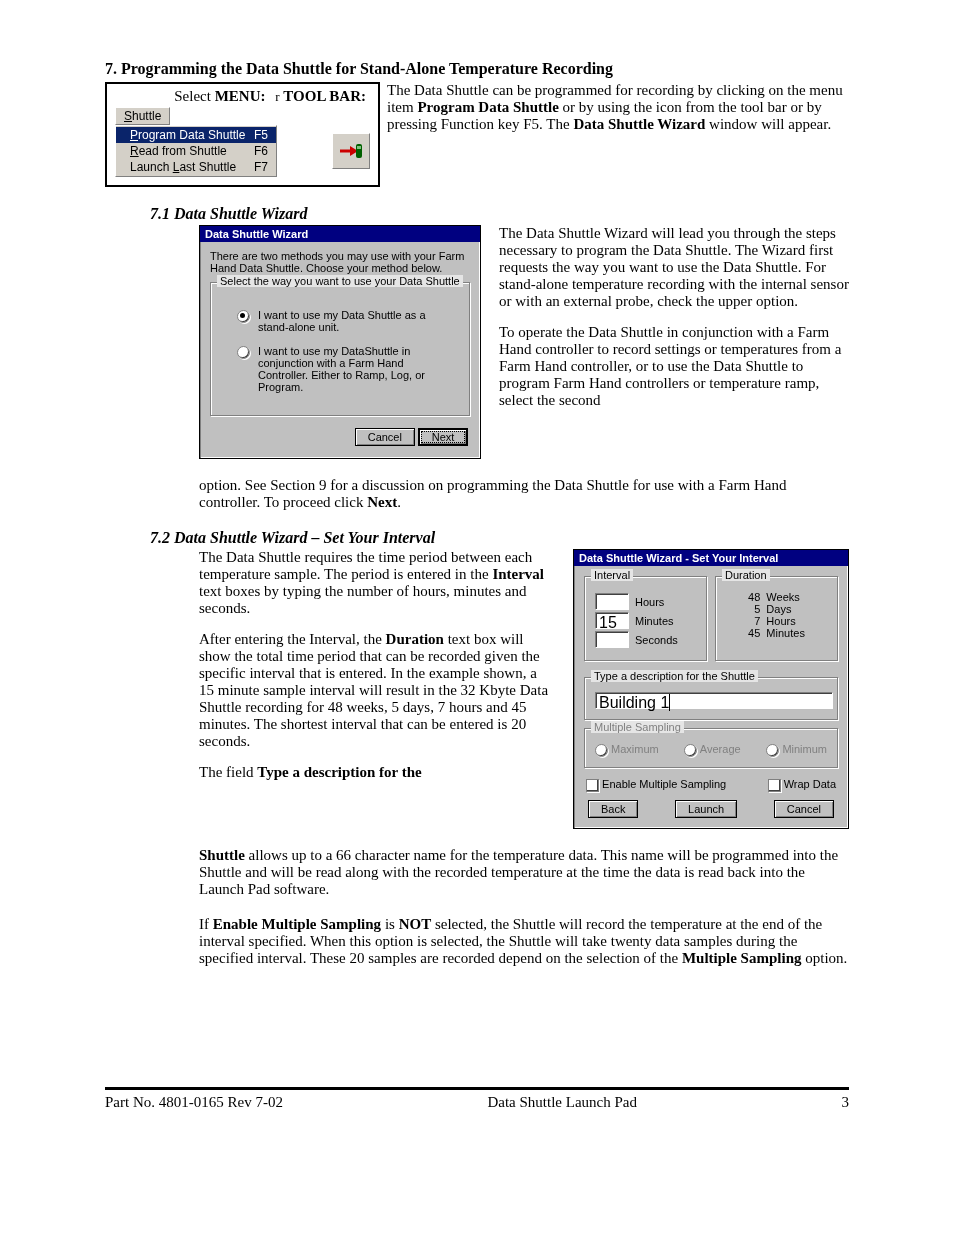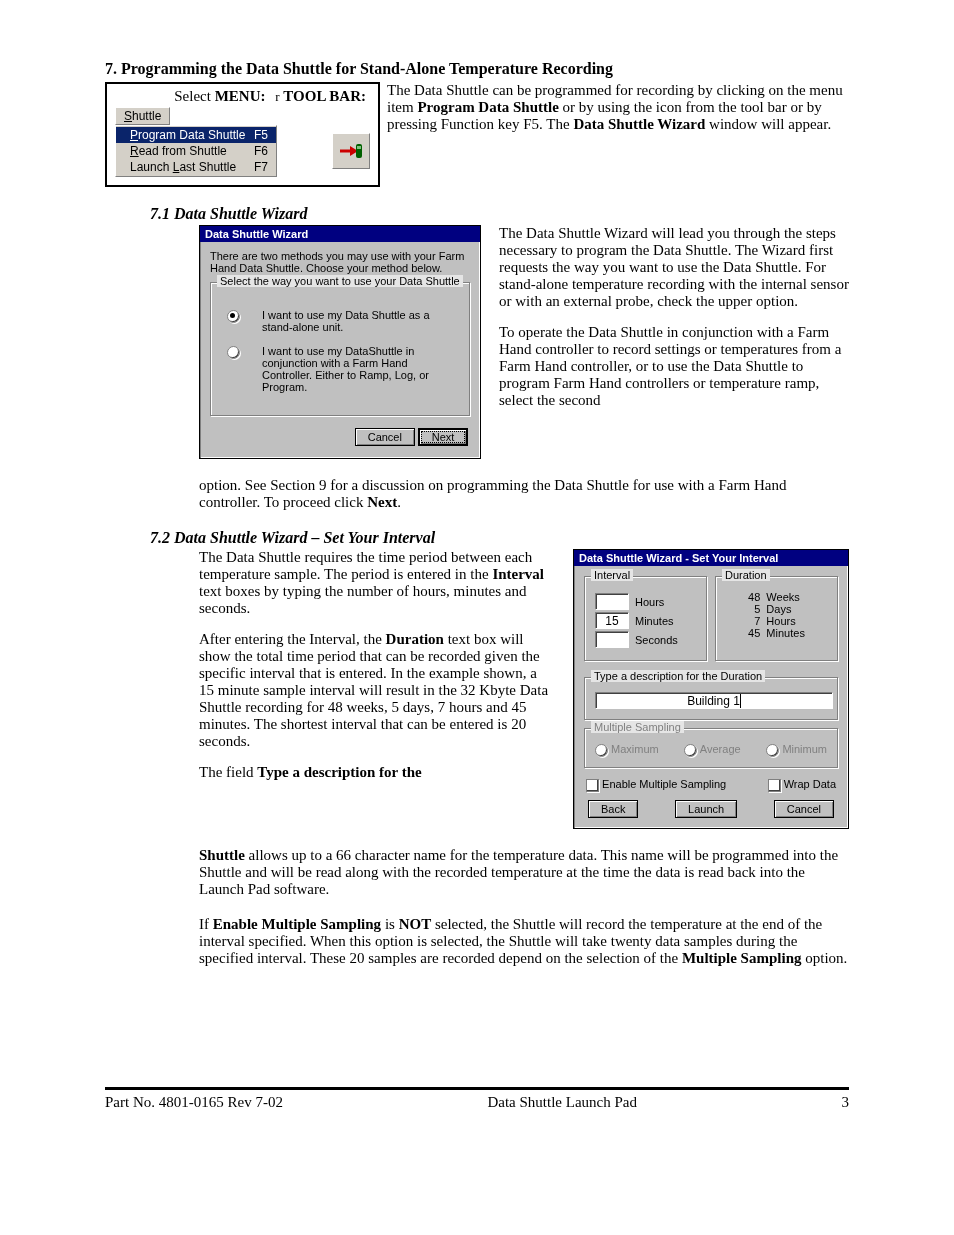--- a/index.html
+++ b/index.html
@@ -129,22 +129,22 @@
     position: absolute;
     top: -8px;
     left: 6px;
     background: #e5e5e5;
     padding: 0 3px;
     font-size: 11px;
   }
   .radio-row {
     display: flex;
     align-items: flex-start;
-    gap: 22px;
-    margin: 12px 6px;
+    gap: 8px;
+    margin: 12px 16px;
   }
   .radio {
     width: 11px;
     height: 11px;
     border-radius: 50%;
     background: #fff;
     border: 1px solid #808080;
     box-shadow: 1px 1px 0 #fff, -1px -1px 0 #404040 inset;
     flex-shrink: 0;
     margin-top: 1px;
@@ -195,25 +195,24 @@
     gap: 6px;
     margin: 2px 0;
   }
   .txtinput {
     background: #fff;
     border: 1px solid #808080;
     border-right-color: #fff;
     border-bottom-color: #fff;
     box-shadow: 1px 1px 0 #404040 inset;
     font-family: "MS Sans Serif", Tahoma, sans-serif;
-    font-size: 12px;
+    font-size: 16px;
     padding: 1px 3px;
     width: 26px;
     height: 13px;
-    text-align: center;
   }
   .txtinput.wide { width: 230px; }
   .duration-grid {
     display: grid;
     grid-template-columns: auto auto;
     gap: 0 6px;
     font-size: 11px;
   }
   .duration-grid .num { text-align: right; }
   .two-col { display: flex; gap: 8px; }
@@ -363,21 +362,21 @@
             <span class="num">5</span>
               <span>Days</span>
             <span class="num">7</span>
               <span>Hours</span>
             <span class="num">45</span>
               <span>Minutes</span>
           </div>
         </div>
       </div>
       <div class="groupbox">
-        <div class="groupbox-title">Type a description for the Duration</div>
+        <div class="groupbox-title">Type a description for the Shuttle</div>
         <div class="txtinput wide"><span>Building 1</span><span style="border-right:1px solid #000;">​</span></div>
       </div>
       <div class="groupbox disabled">
         <div class="groupbox-title">Multiple Sampling</div>
         <div style="display:flex; justify-content:space-between;">
           <span><span class="radio" style="display:inline-block;vertical-align:middle;"></span> <span>Maximum</span></span>
           <span><span class="radio" style="display:inline-block;vertical-align:middle;"></span> <span>Average</span></span>
           <span><span class="radio" style="display:inline-block;vertical-align:middle;"></span> <span>Minimum</span></span>
         </div>
       </div>

